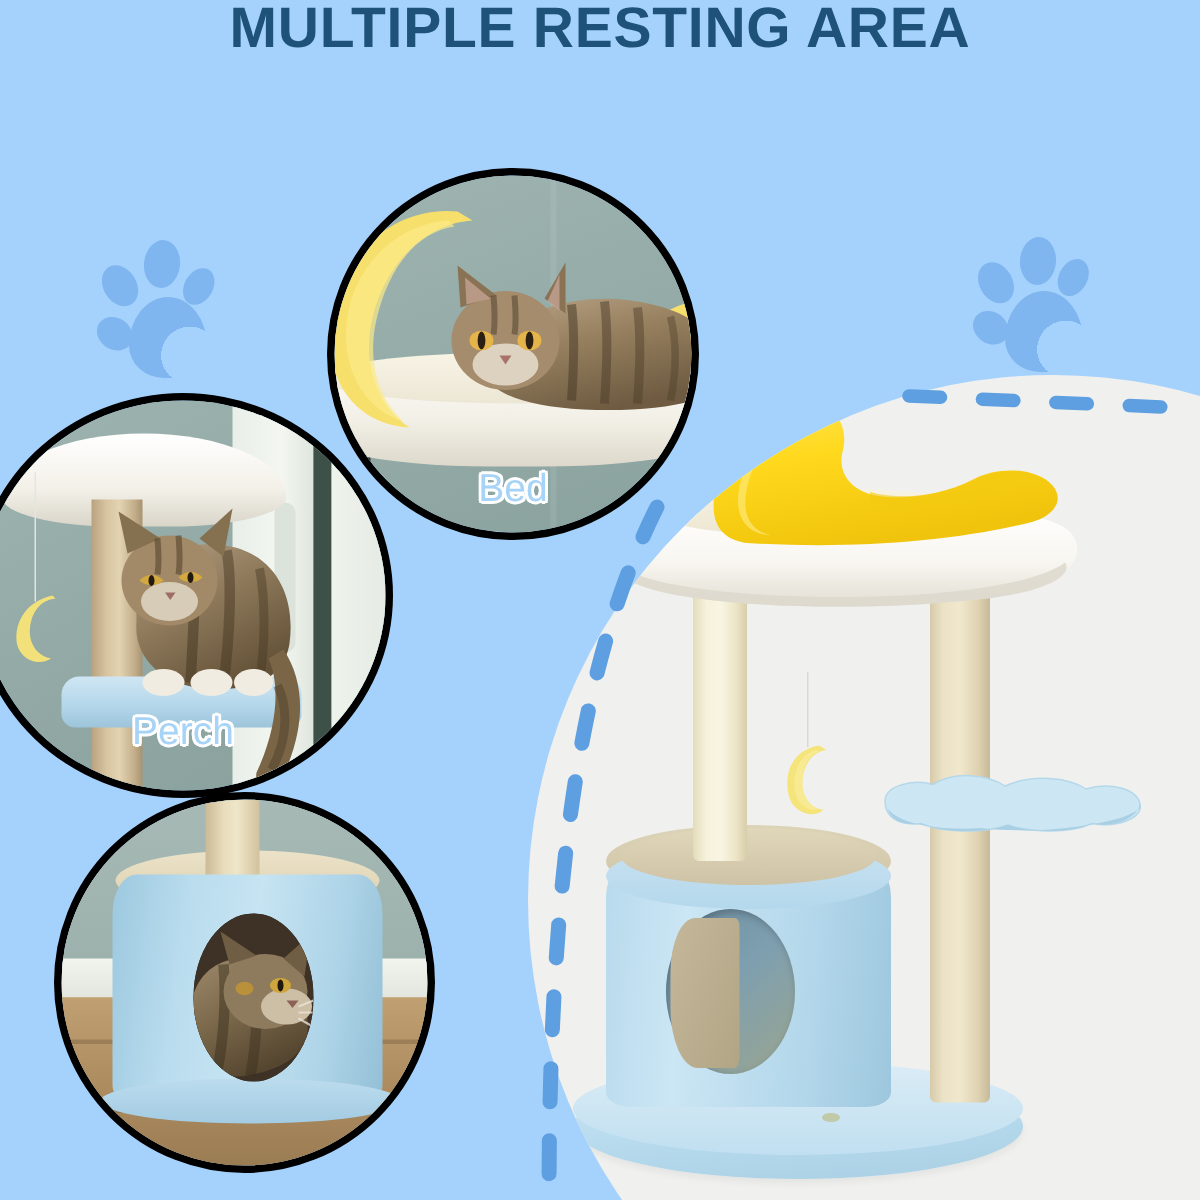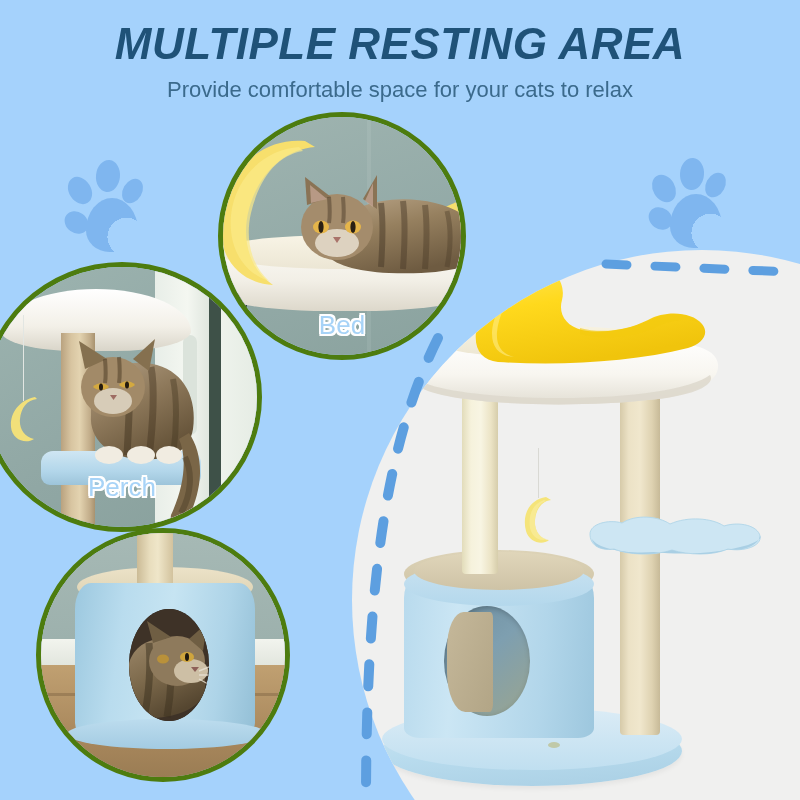--- a/index.html
+++ b/index.html
@@ -8,40 +8,40 @@
     font-family:"Liberation Sans", sans-serif;
   }
   #root {
     position:relative; width:800px; height:800px;
     background:#a5d2fc; overflow:hidden;
   }
 
   
   .header { position:absolute; left:0; top:0; width:800px; text-align:center; }
   .title {
-    font-size:44px; font-weight:bold; letter-spacing:.5px;
-    color:#1f5278; margin-top:22px; line-height:1;font-style:italic;
+    font-size:38px; font-weight:bold; letter-spacing:.5px;
+    color:#1f5278; line-height:1;
   }
   .subtitle {
     font-size:22px; color:#3b6a8c; margin-top:13px; line-height:1;
     font-weight:400;
   }
 
   
   .paw { position:absolute; }
   .paw .pad, .paw .toe { position:absolute; background:#7fb6ef; border-radius:50%; }
   .stage-clip { position:absolute; border-radius:50%; overflow:hidden; }
 
   
   .dash-svg { position:absolute; left:0; top:0; width:800px; height:800px; pointer-events:none; }
 
   
   .callout {
     position:absolute; border-radius:50%;
-    border:5px solid #4d7c0f;
+    border:5px solid #000000;
     overflow:hidden;
     box-shadow:0 0 0 0 rgba(0,0,0,0);
   }
   .callout .scene { position:absolute; left:0; top:0; width:100%; height:100%; overflow:hidden; }
   .callout-label {
     position:absolute; width:100%; text-align:center;
     font-size:26px; color:#a7d3f7; font-weight:400;
     text-shadow:
       -1.6px -1.6px 0 #ffffff,  1.6px -1.6px 0 #ffffff,
       -1.6px  1.6px 0 #ffffff,  1.6px  1.6px 0 #ffffff,
@@ -53,21 +53,20 @@
   
   .pc { position:absolute; }
 </style>
 </head>
 <body>
 
 <div id="root">
 
   <div class="header">
     <div class="title">MULTIPLE RESTING AREA</div>
-    <div class="subtitle">Provide comfortable space for your cats to relax</div>
   </div>
 
   <div class="paw" style="left:66px; top:160px; width:78px; height:92px;">
     <div class="toe" style="left:30px; top:0px;   width:24px; height:32px; transform:rotate(6deg);"></div>
     <div class="toe" style="left:3px;  top:16px;  width:22px; height:29px; transform:rotate(-32deg);"></div>
     <div class="toe" style="left:57px; top:18px;  width:19px; height:26px; transform:rotate(30deg);"></div>
     <div class="toe" style="left:0px;  top:50px;  width:21px; height:25px; transform:rotate(-55deg);"></div>
     <div class="pad" style="left:20px; top:38px;  width:52px; height:54px;
          border-radius:50% 50% 45% 45%/60% 60% 40% 40%;
          background:radial-gradient(circle at 78% 72%, rgba(165,210,252,1) 0 34%, #7fb6ef 34%);"></div>

